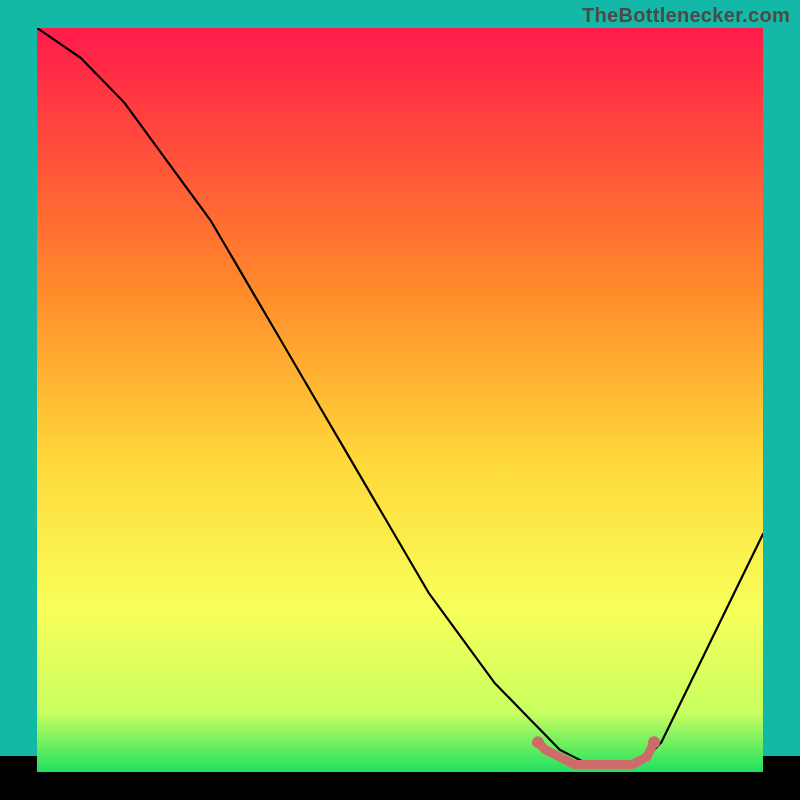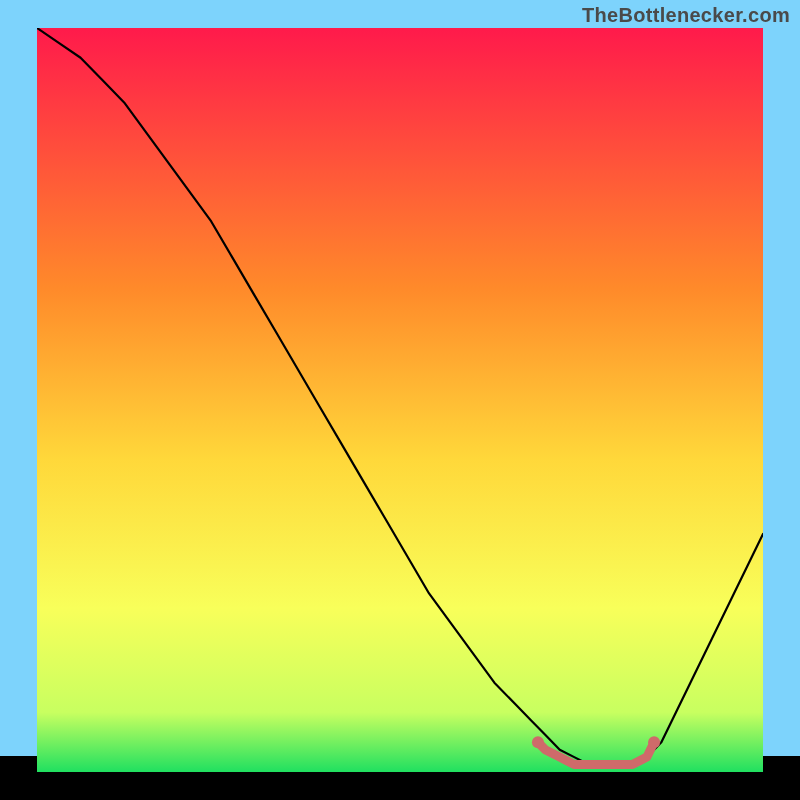--- a/index.html
+++ b/index.html
@@ -8,21 +8,21 @@
     width: 800px;
     height: 800px;
     background: #000000;
     overflow: hidden;
     font-family: Arial, Helvetica, sans-serif;
   }
   .outer {
     position: relative;
     width: 800px;
     height: 756px;
-    background: #7dd3fc;
+    background: #14b8a6;
   }
   .watermark {
     position: absolute;
     top: 4px;
     right: 10px;
     color: #4a4a4a;
     font-size: 20px;
     font-weight: 600;
     letter-spacing: 0.3px;
     z-index: 20;

